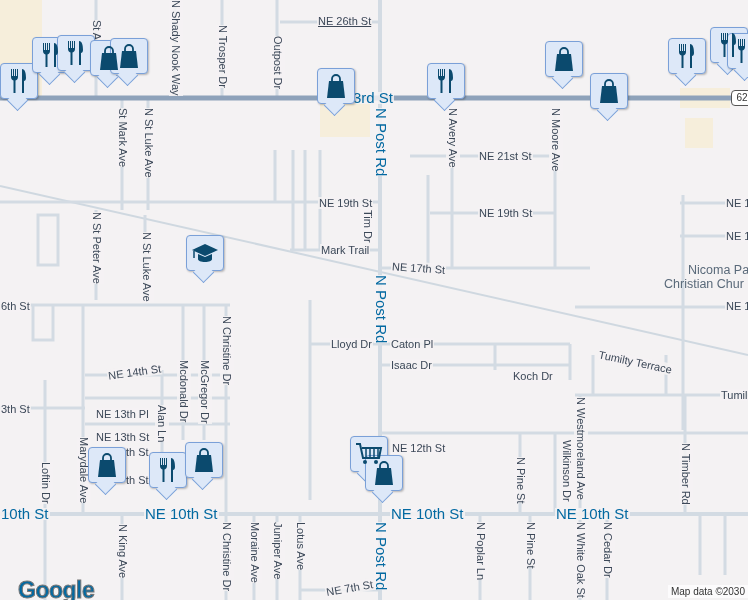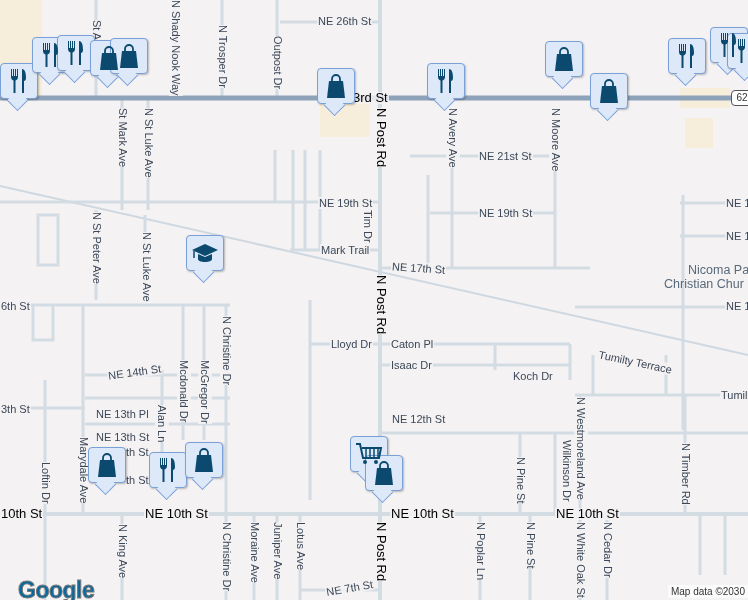--- a/index.html
+++ b/index.html
@@ -1,20 +1,20 @@
 <!DOCTYPE html>
 <html><head>
 <meta charset="utf-8">
 <style>
   html, body { margin: 0; padding: 0; }
   body { width: 748px; height: 600px; overflow: hidden; background: #f4f2f3; font-family: "Liberation Sans", sans-serif; }
   #map { position: relative; width: 748px; height: 600px; overflow: hidden; background: #f4f2f3; }
   svg.roads { position: absolute; left: 0; top: 0; }
   .lbl { position: absolute; font-size: 11px; color: #3c4858; white-space: nowrap; line-height: 12px; background: rgba(244,242,243,0.85); padding: 0 1px; }
-  .lbl.big { font-size: 13px; color: #000000; }
+  .lbl.big { font-size: 15px; color: #0369a1; }
   .lbl.poi { font-size: 12.5px; color: #5a6a7a; background: transparent; line-height: 14px; }
   .vert { writing-mode: vertical-rl; }
   .marker { position: absolute; width: 36px; height: 34px; background: #dde8f8; border: 1px solid #7aa0d8; border-radius: 4px; box-shadow: 1px 1px 2px rgba(0,0,0,0.25); display: flex; align-items: center; justify-content: center; }
   .marker::after { content: ""; position: absolute; left: 9px; bottom: -10px; width: 14px; height: 14px; background: #dde8f8; border-right: 1px solid #7aa0d8; border-bottom: 1px solid #7aa0d8; transform: rotate(45deg); z-index: 0; }
   .marker svg { position: relative; z-index: 1; }
   .shield { position: absolute; left: 731px; top: 90px; width: 20px; height: 14px; border: 1px solid #555; border-radius: 4px; background: #fff; font-size: 10px; color: #333; text-align: center; line-height: 14px; }
   .google { position: absolute; left: 18px; top: 577px; font-size: 23px; font-weight: bold; color: #0369a1; -webkit-text-stroke: 1px #777; letter-spacing: -0.5px; }
   .attrib { position: absolute; right: 0; top: 585px; font-size: 10px; color: #333; background: rgba(255,255,255,0.7); padding: 1px 3px; }
 </style>
 </head>
@@ -93,21 +93,21 @@
       <line x1="725" y1="514" x2="725" y2="575"></line>
       <line x1="666" y1="355" x2="666" y2="395"></line>
       <line x1="593" y1="355" x2="593" y2="395"></line>
       <path d="M38 215 h20 v50 h-20 z"></path>
       <path d="M33 305 v35 h20 v-35"></path>
     </g>
 
     <line x1="0" y1="98" x2="748" y2="98" stroke="#8ea2ba" stroke-width="5"></line>
   </svg>
 
-  <span class="lbl" style="left:317px;top:15px;">NE 26th St</span>
+  <span class="lbl" style="left:317px;top:15px;text-decoration:underline;">NE 26th St</span>
   <span class="lbl big" style="left:352px;top:92px;">3rd St</span>
   <span class="lbl" style="left:478px;top:150px;">NE 21st St</span>
   <span class="lbl" style="left:318px;top:197px;">NE 19th St</span>
   <span class="lbl" style="left:478px;top:207px;">NE 19th St</span>
   <span class="lbl" style="left:725px;top:197px;">NE 1</span>
   <span class="lbl" style="left:725px;top:230px;">NE 1</span>
   <span class="lbl" style="left:320px;top:244px;">Mark Trail</span>
   <span class="lbl" style="left:391px;top:262px;transform:rotate(4deg);">NE 17th St</span>
   <span class="lbl" style="left:0px;top:300px;">6th St</span>
   <span class="lbl" style="left:725px;top:300px;">NE 1</span>
@@ -116,21 +116,21 @@
   <span class="lbl" style="left:390px;top:359px;">Isaac Dr</span>
   <span class="lbl" style="left:512px;top:370px;">Koch Dr</span>
   <span class="lbl" style="left:597px;top:356px;transform:rotate(12deg);">Tumilty Terrace</span>
   <span class="lbl" style="left:720px;top:389px;">Tumil</span>
   <span class="lbl" style="left:107px;top:366px;transform:rotate(-8deg);">NE 14th St</span>
   <span class="lbl" style="left:95px;top:408px;">NE 13th Pl</span>
   <span class="lbl" style="left:0px;top:403px;">3th St</span>
   <span class="lbl" style="left:95px;top:418px;margin-top:13px;">NE 13th St</span>
   <span class="lbl" style="left:125px;top:446px;">th St</span>
   <span class="lbl" style="left:125px;top:474px;">th St</span>
-  <span class="lbl" style="left:391px;top:413px;">NE 12th St</span>
+  <span class="lbl" style="left:391px;top:442px;">NE 12th St</span>
   <span class="lbl big" style="left:0px;top:508px;">10th St</span>
   <span class="lbl big" style="left:144px;top:508px;">NE 10th St</span>
   <span class="lbl big" style="left:390px;top:508px;">NE 10th St</span>
   <span class="lbl big" style="left:555px;top:508px;">NE 10th St</span>
   <span class="lbl" style="left:325px;top:582px;transform:rotate(-10deg);">NE 7th St</span>
 
   <span class="lbl big vert" style="left:374px;top:108px;">N Post Rd</span>
   <span class="lbl big vert" style="left:374px;top:275px;">N Post Rd</span>
   <span class="lbl big vert" style="left:374px;top:522px;">N Post Rd</span>
   <span class="lbl vert" style="left:361px;top:210px;">Tim Dr</span>

